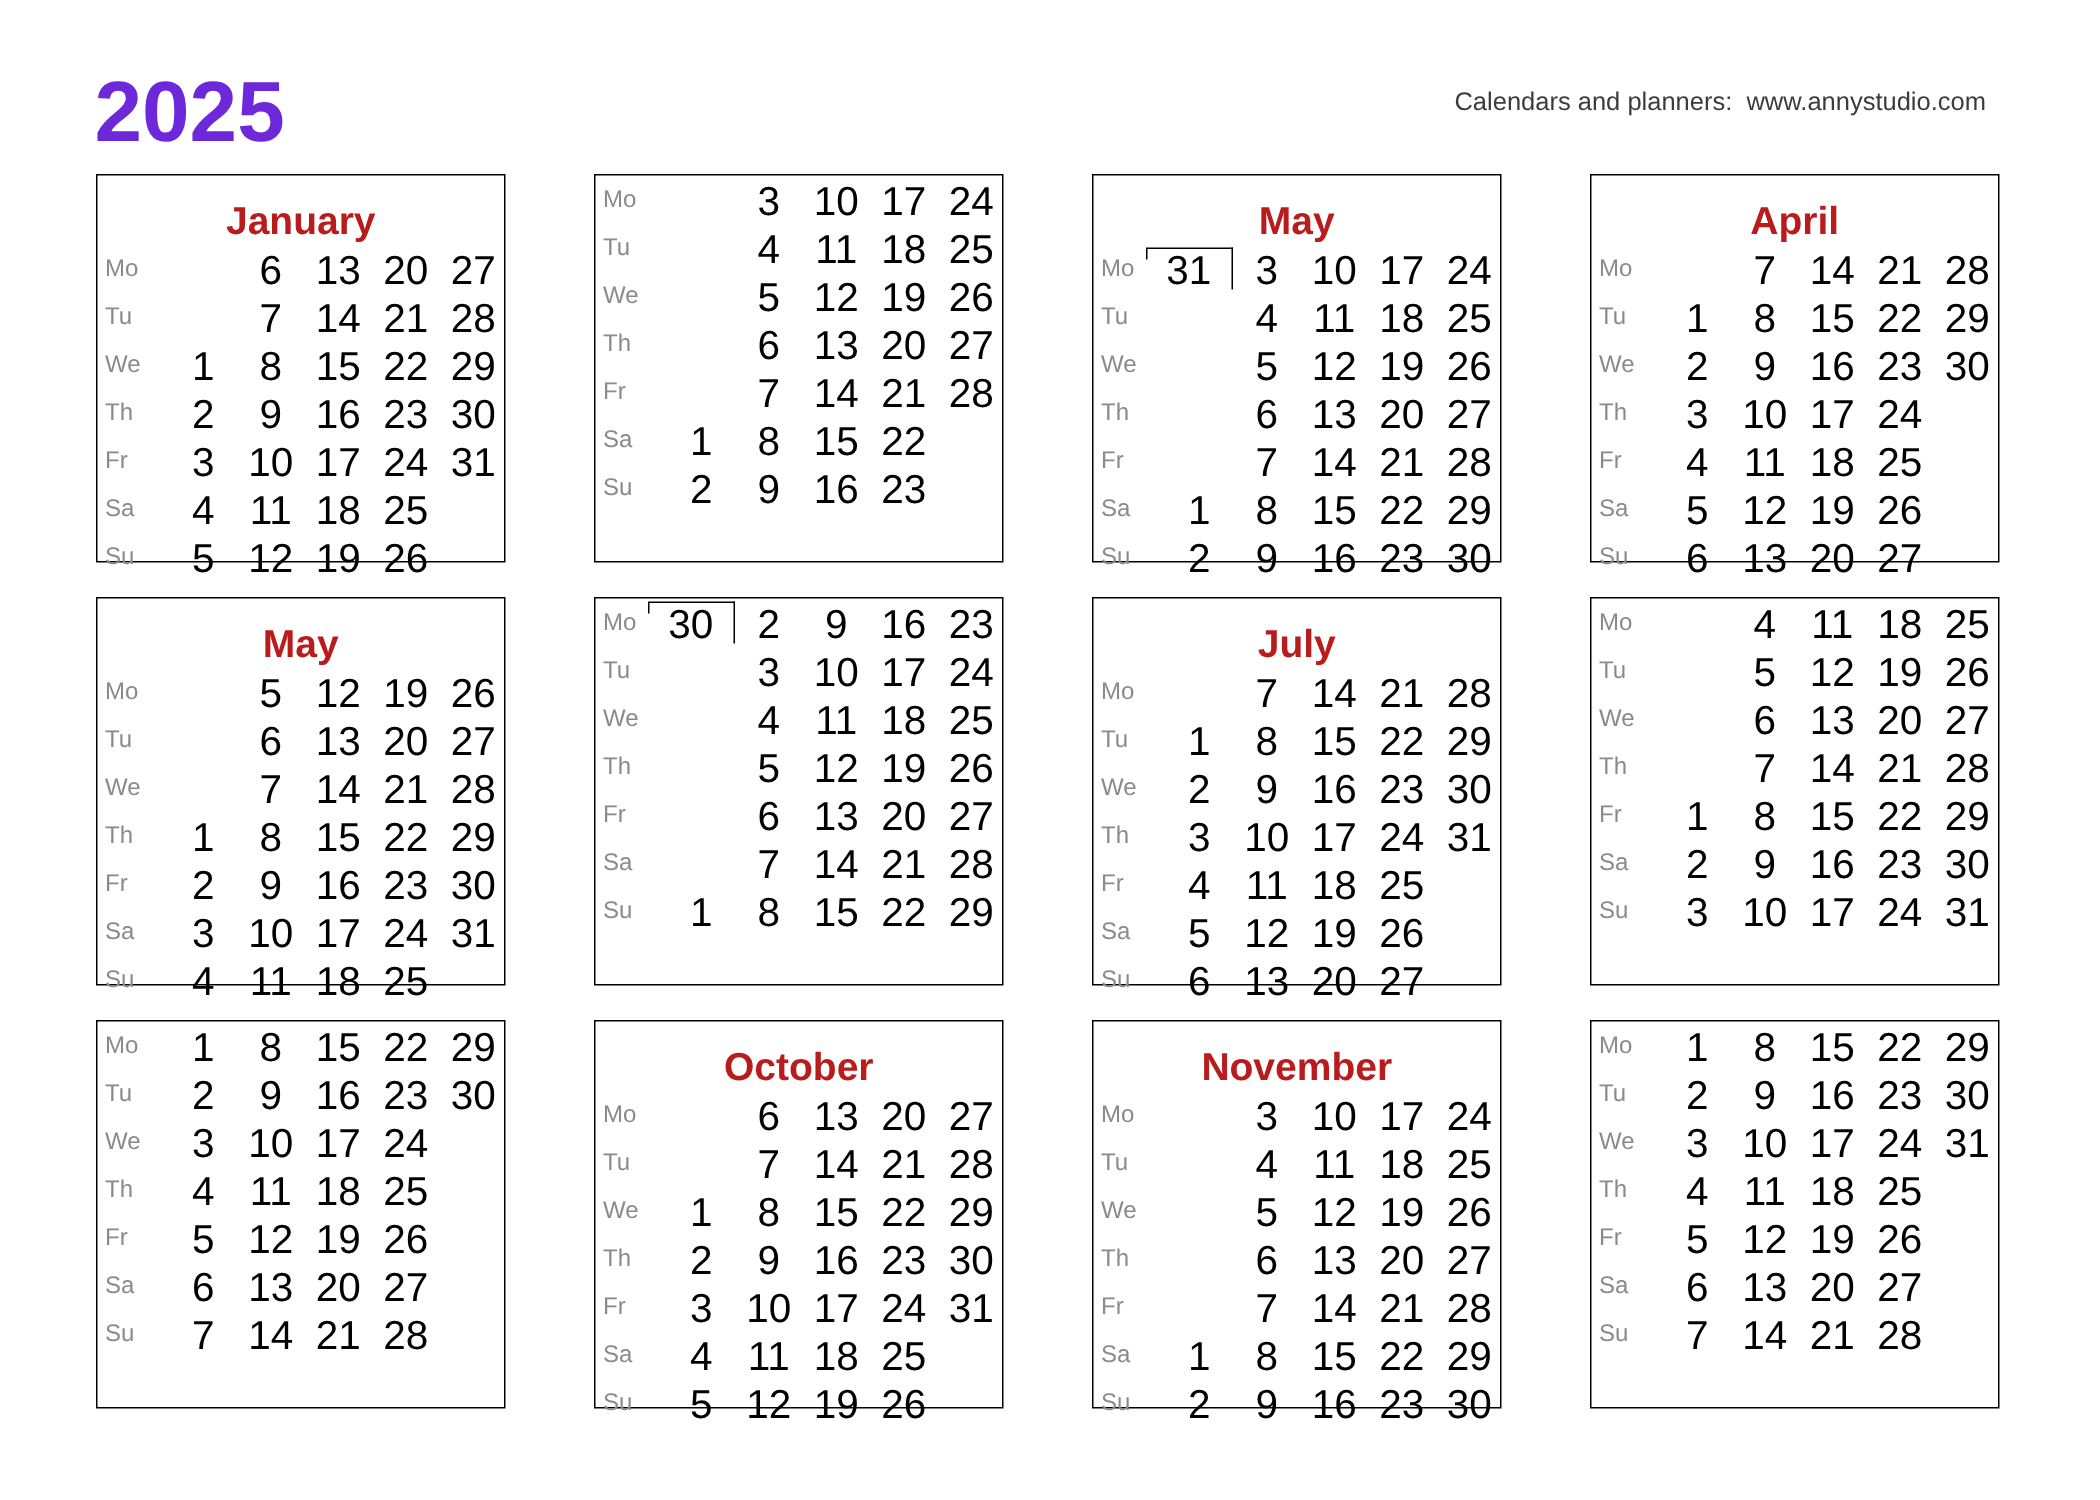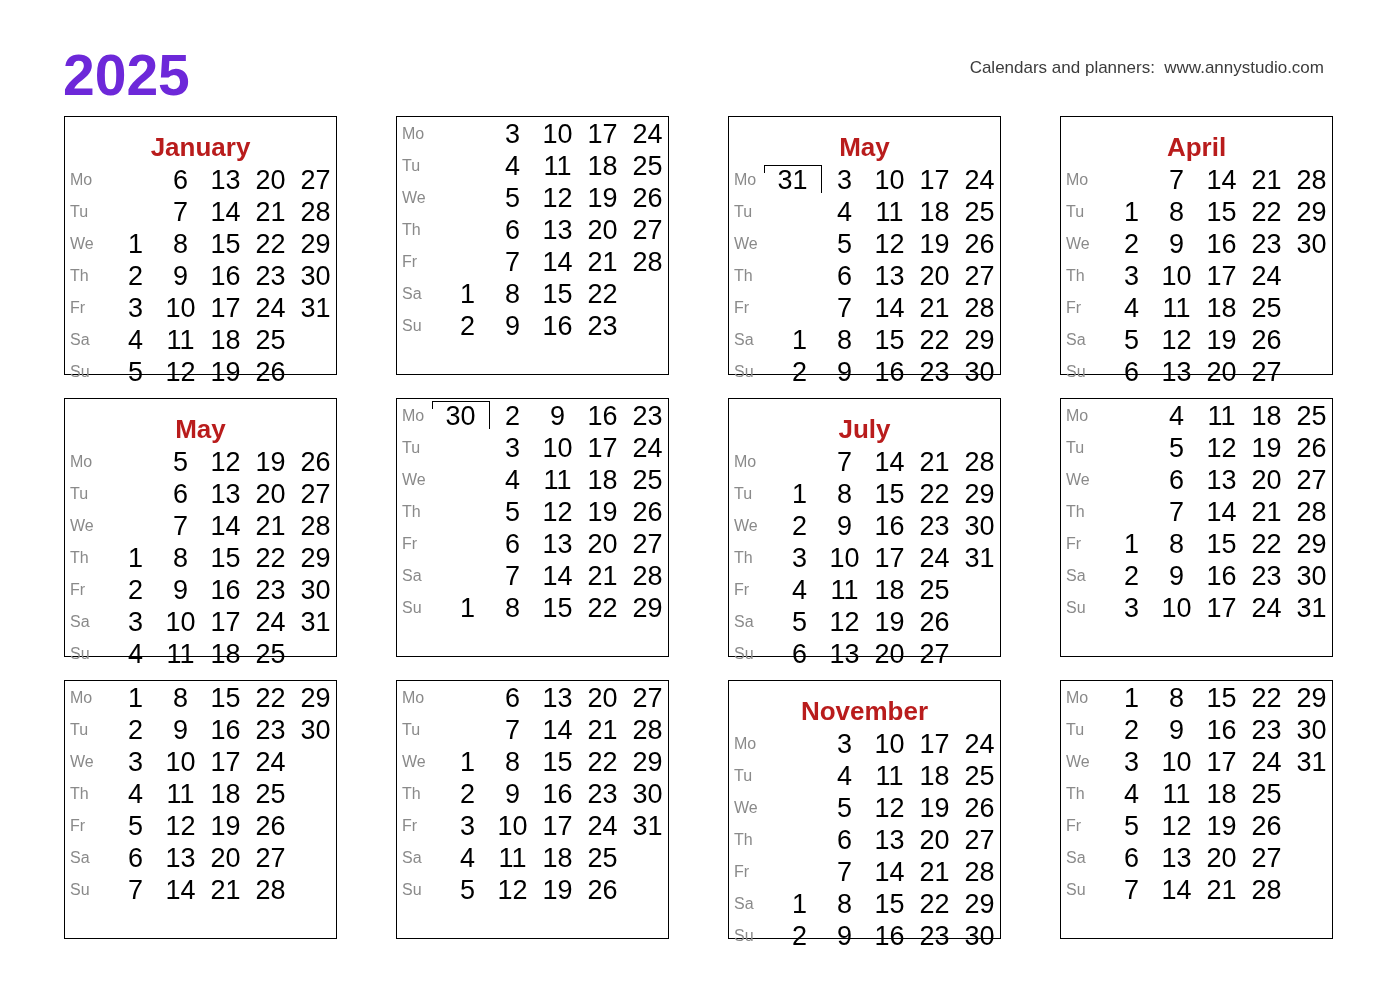--- a/index.html
+++ b/index.html
@@ -528,20 +528,21 @@
         <div class="wd">Su</div>
         <div class="dc"><span class="num">7</span></div>
         <div class="dc"><span class="num">14</span></div>
         <div class="dc"><span class="num">21</span></div>
         <div class="dc"><span class="num">28</span></div>
         <div class="dc"><span class="num"></span></div>
       </div>
   </section>
 
   <section class="month">
+    <h2 class="month-name">October</h2>
     <div class="month-grid">
         <div class="wd">Mo</div>
         <div class="dc"><span class="num"></span></div>
         <div class="dc"><span class="num">6</span></div>
         <div class="dc"><span class="num">13</span></div>
         <div class="dc"><span class="num">20</span></div>
         <div class="dc"><span class="num">27</span></div>
         <div class="wd">Tu</div>
         <div class="dc"><span class="num"></span></div>
         <div class="dc"><span class="num">7</span></div>

